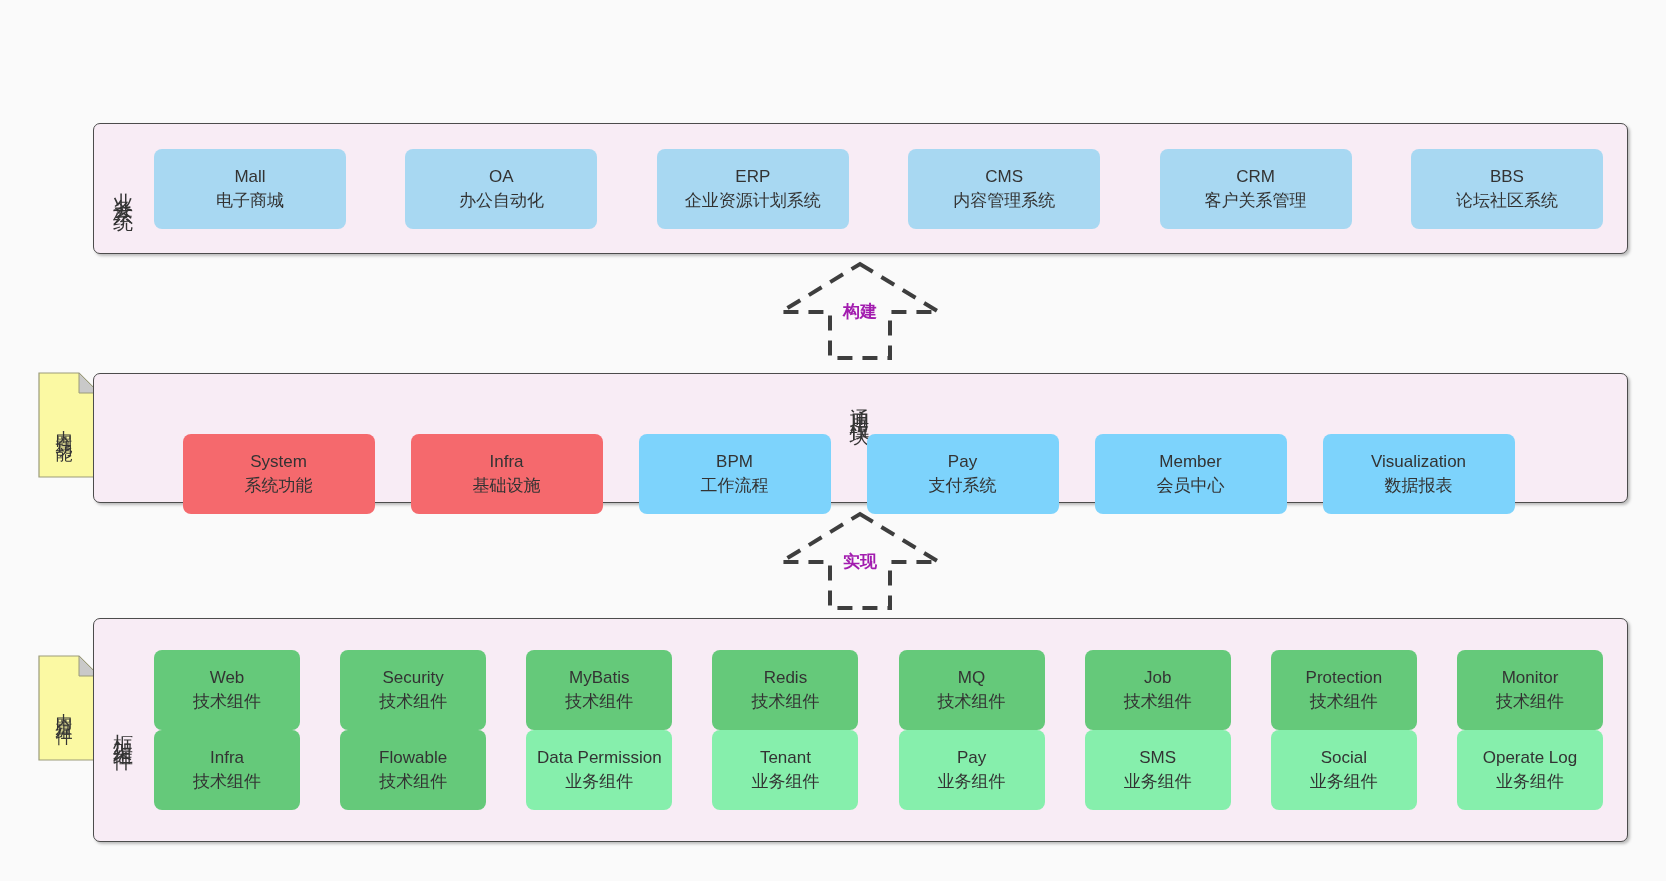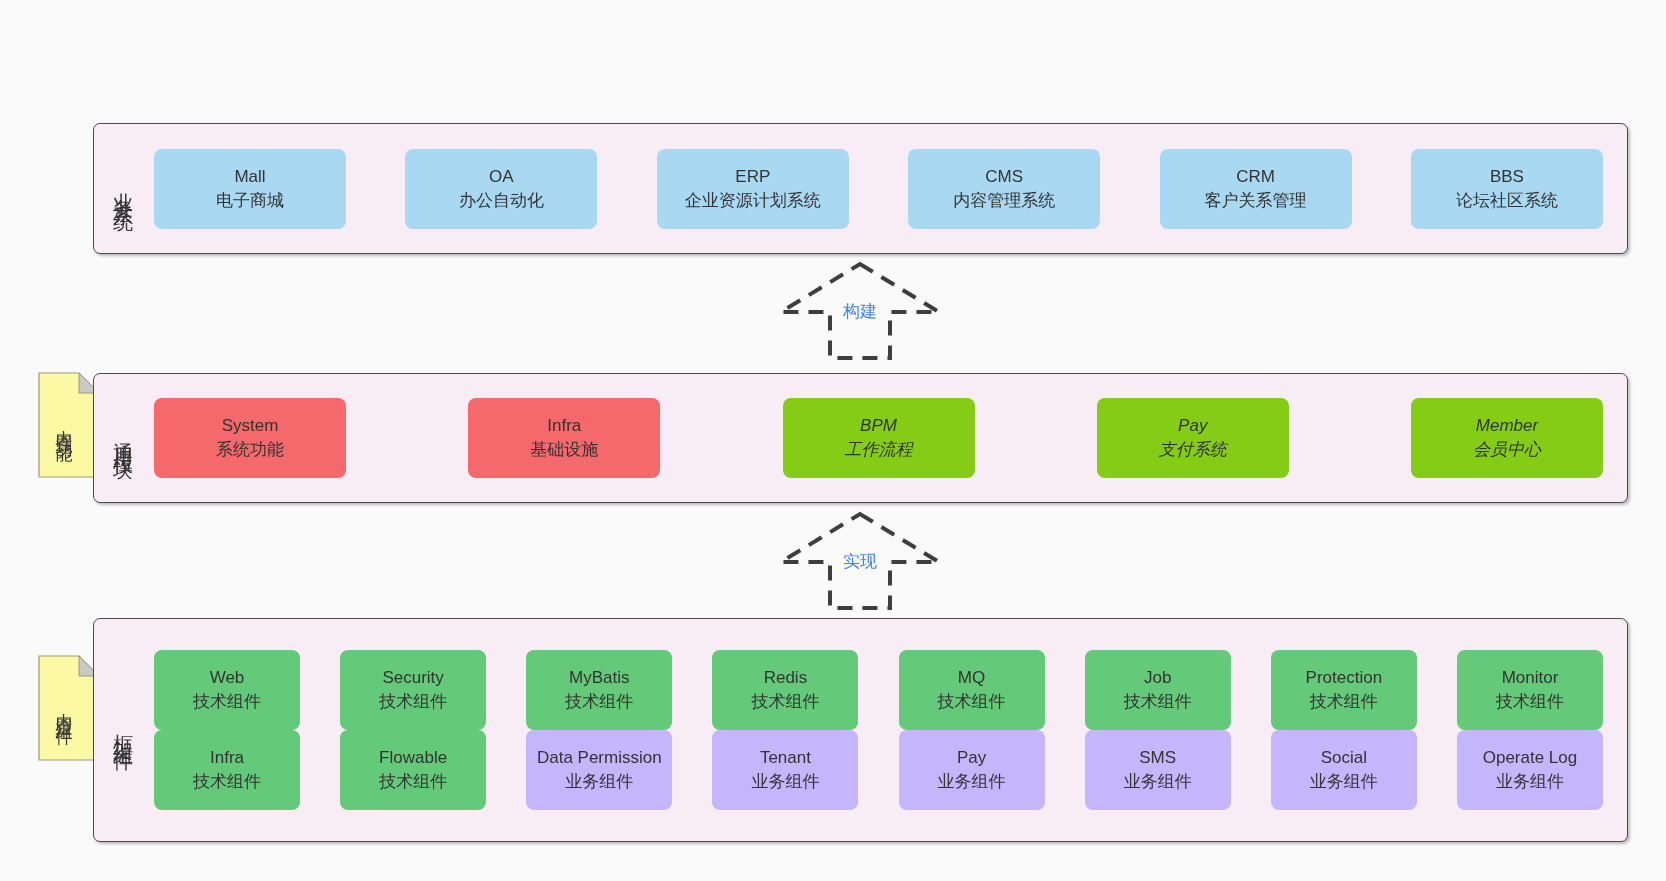--- a/index.html
+++ b/index.html
@@ -21,21 +21,21 @@
     background:#f8ecf5;
     border:1.6px solid #4c4c4c;
     border-radius:7px;
     box-shadow:2px 2px 3px rgba(0,0,0,0.25);
     display:flex;
     align-items:center;
     box-sizing:border-box;
     z-index:2;
   }
   .band1{top:123px;height:131px;}
-  .band2{top:373px;height:130px;}
+  .band2{top:373px;height:130px;flex-direction:column;}
   .band3{top:618px;height:224px;}
 
   .band-label{
     width:60px;
     flex:0 0 60px;
     display:flex;
     justify-content:center;
     align-items:center;
     writing-mode:vertical-rl;
     text-orientation:upright;
@@ -70,45 +70,46 @@
     text-align:center;
     font-size:17px;
     line-height:1.4;
     color:#333;
     box-sizing:border-box;
     padding:2px 6px;
   }
   .w192{width:192px;}
   .blue  {background:#a8d8f2;}
   .red   {background:#f5696d;}
-  .pink  {background:#84cc16;font-style:italic;}
+  .pink  {background:#7dd3fc;}
   .gdark {background:#65c97a;}
-  .glight{background:#c4b5fd;}
+  .glight{background:#86efac;}
 
   
   .arrow{
     position:absolute;
     left:775px;
     width:170px;
     height:102px;
     z-index:1;
   }
   .arrow1{top:260px;}
   .arrow2{top:510px;}
   .arrow svg{display:block;width:170px;height:102px;}
   .arrow-label{
     position:absolute;
     left:50%;
     top:38px;
     transform:translateX(-50%);
     background:#fafafa;
     padding:2px 4px;
     font-size:17px;
-    color:#3b82f6;
+    color:#a21caf;
     white-space:nowrap;
+    font-weight:bold;
   }
 
   
   .note{
     position:absolute;
     left:38px;
     width:62px;
     height:106px;
     z-index:1;
   }
@@ -210,20 +211,24 @@
         <div>工作流程</div>
       </div>
       <div class="box pink w192">
         <div>Pay</div>
         <div>支付系统</div>
       </div>
       <div class="box pink w192">
         <div>Member</div>
         <div>会员中心</div>
       </div>
+      <div class="box pink w192">
+        <div>Visualization</div>
+        <div>数据报表</div>
+      </div>
     </div>
   </div>
 
   <div class="band band3">
     <div class="band-label">框架组件</div>
     <div class="grid8">
 
       <div class="box gdark">
         <div>Web</div>
         <div>技术组件</div>

